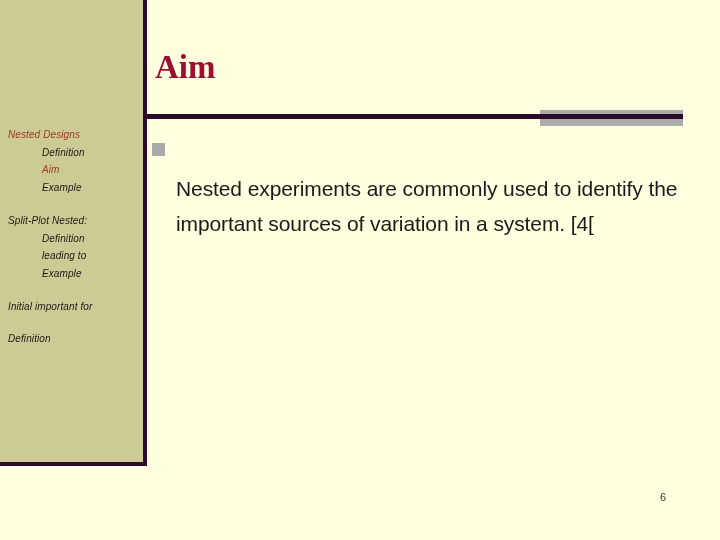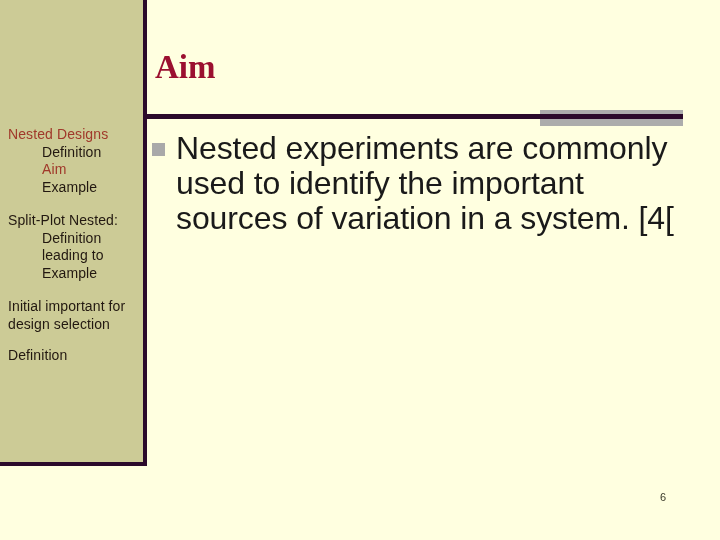--- a/index.html
+++ b/index.html
@@ -55,26 +55,27 @@
     left: 0;
     top: 126px;
     width: 143px;
   }
   .nav-group {
     margin: 0;
     padding: 0;
   }
   .nav-item {
     font-family: "Liberation Sans", sans-serif;
-    font-size: 14px;
+    font-size: 10px;
     line-height: 17.5px;
     color: #221810;
     padding-left: 8px;
     white-space: nowrap;
     letter-spacing: 0.1px;
+    font-style: italic;
   }
   .nav-item.level-2 {
     padding-left: 42px;
   }
   .nav-item.accent {
     color: #A0392A;
   }
   .nav-gap {
     height: 16px;
   }
@@ -129,24 +130,25 @@
     flex: 0 0 auto;
     width: 13px;
     height: 13px;
     background: #A9A9A9;
     margin-top: 12px;
     margin-right: 11px;
   }
   .bullet-text {
     flex: 1 1 auto;
     font-family: "Liberation Sans", sans-serif;
-    font-size: 32px;
+    font-size: 21px;
     line-height: 35px;
     color: #1A1A1A;
     letter-spacing: -0.1px;
+    margin-top: 40px;
   }
 
   
   #page-number {
     position: absolute;
     left: 660px;
     top: 491px;
     width: 30px;
     text-align: left;
     font-family: "Liberation Sans", sans-serif;
@@ -178,21 +180,20 @@
       <div class="nav-item level-1">Split-Plot Nested:</div>
       <div class="nav-item level-2">Definition</div>
       <div class="nav-item level-2">leading to</div>
       <div class="nav-item level-2">Example</div>
     </div>
 
     <div class="nav-gap"></div>
 
     <div class="nav-group">
       <div class="nav-item level-1">Initial important for</div>
-      <div class="nav-item level-1">design selection</div>
     </div>
 
     <div class="nav-gap-small"></div>
 
     <div class="nav-group">
       <div class="nav-item level-1">Definition</div>
     </div>
 
   </div>
 

